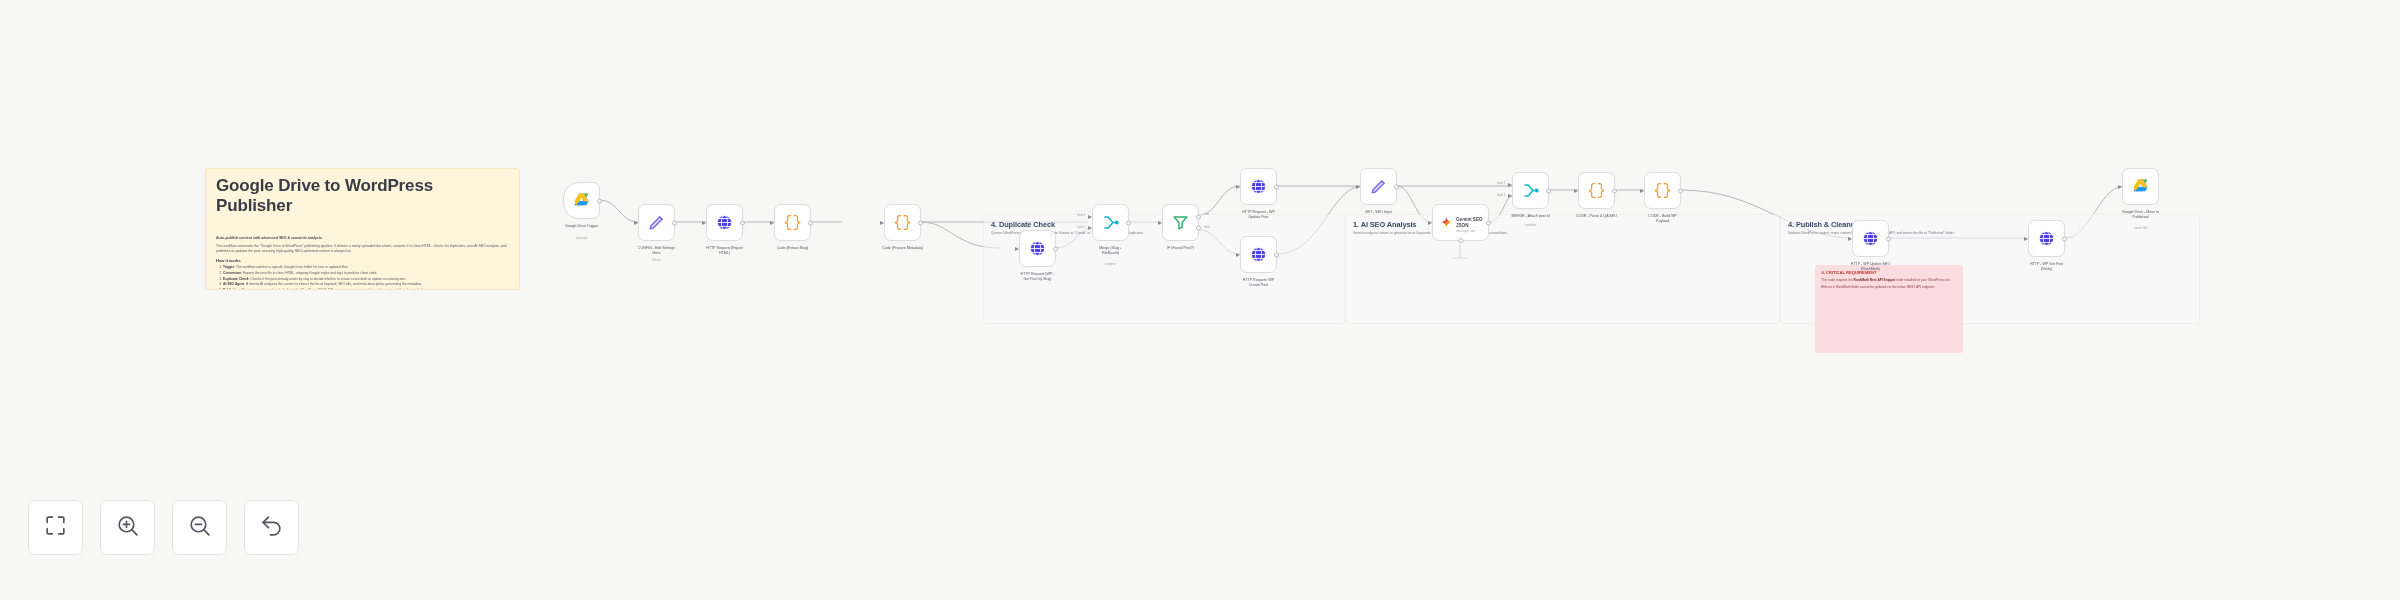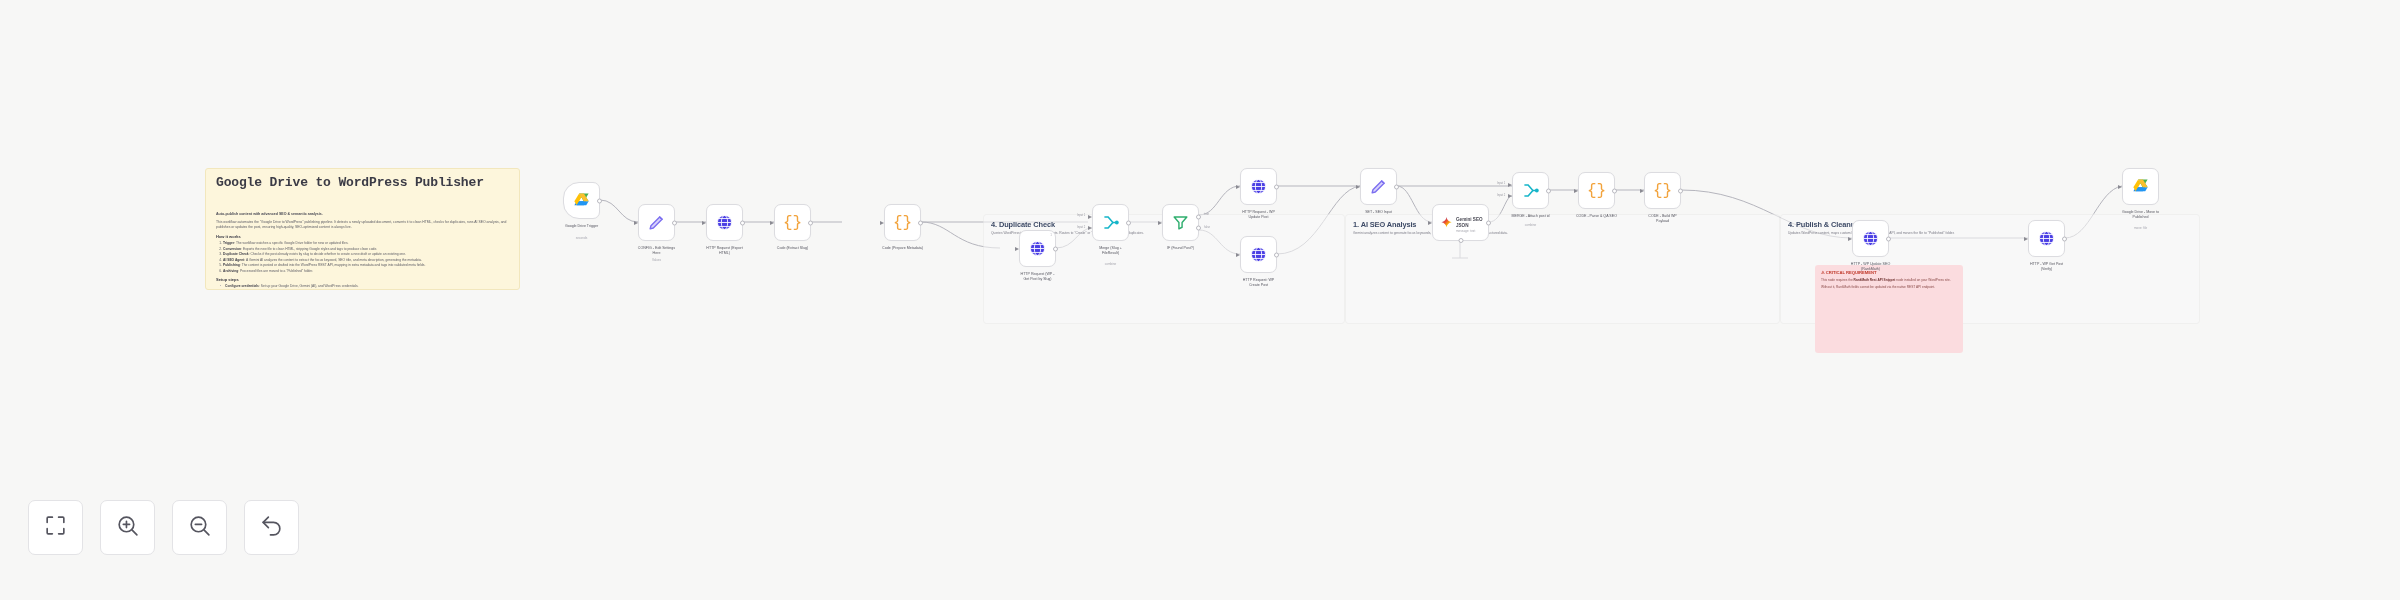--- a/index.html
+++ b/index.html
@@ -16,22 +16,22 @@
     position: absolute;
     left: 205px; top: 168px;
     width: 315px; height: 122px;
     background: #fdf6dc;
     border: 1px solid #f2e7bd;
     border-radius: 3px;
     padding: 7px 9px 6px 10px;
     overflow: hidden;
   }
   .sticky h1 {
-    font-size: 13px; font-weight: 700; color: #3b3b46;
-    letter-spacing: -.15px; line-height: 1.15; margin-bottom: 21px; font-family: Liberation Mono, monospace;
+    font-size: 17px; font-weight: 700; color: #3b3b46;
+    letter-spacing: -.15px; line-height: 1.15; margin-bottom: 21px;
   }
   .sticky .subtitle {
     font-size: 3.6px; font-weight: 700; color: #4a4a55;
     margin-bottom: 3.2px; line-height: 1.3;
   }
   .sticky p.body {
     font-size: 3.4px; color: #5a5a63; line-height: 1.55;
     margin-bottom: 4px;
   }
   .sticky h2 {

